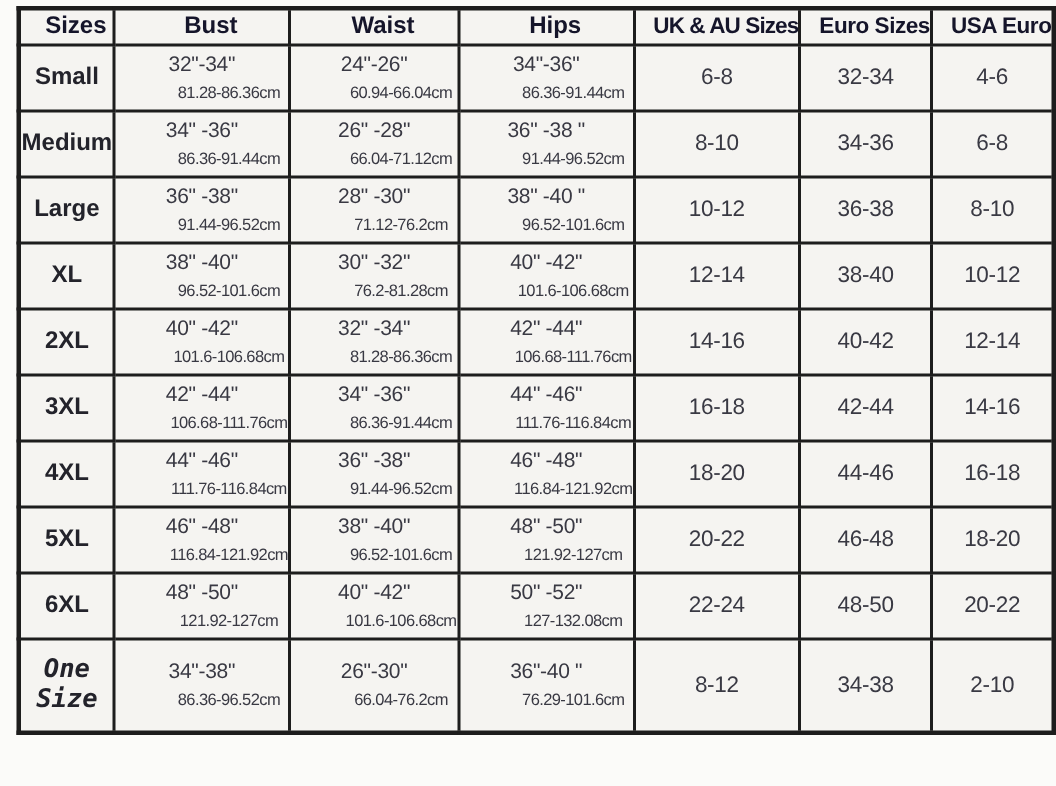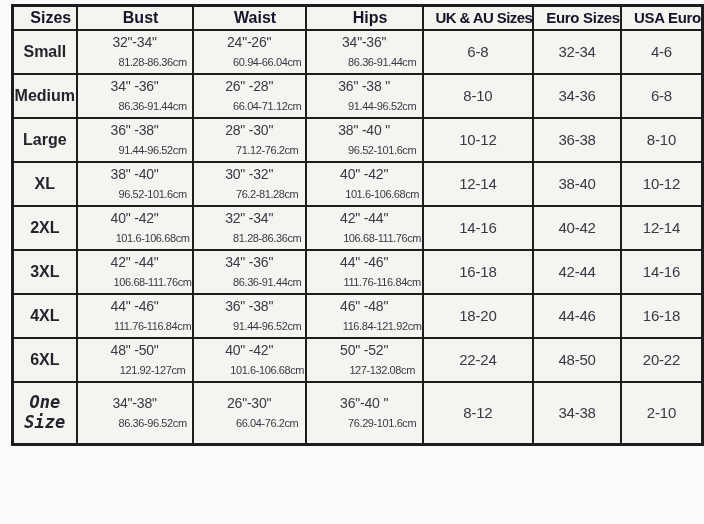--- a/index.html
+++ b/index.html
@@ -186,20 +186,38 @@
         </td>
         <td class="col-3">
           <span class="in-line">46" -48"</span>
           <span class="cm-line">116.84-121.92cm</span>
         </td>
         <td class="col-4">18-20</td>
         <td class="col-5">44-46</td>
         <td class="col-6">16-18</td>
       </tr>
       <tr class="row-std">
+        <th class="col-0">5XL</th>
+        <td class="col-1">
+          <span class="in-line">46" -48"</span>
+          <span class="cm-line">116.84-121.92cm</span>
+        </td>
+        <td class="col-2">
+          <span class="in-line">38" -40"</span>
+          <span class="cm-line">96.52-101.6cm</span>
+        </td>
+        <td class="col-3">
+          <span class="in-line">48" -50"</span>
+          <span class="cm-line">121.92-127cm</span>
+        </td>
+        <td class="col-4">20-22</td>
+        <td class="col-5">46-48</td>
+        <td class="col-6">18-20</td>
+      </tr>
+      <tr class="row-std">
         <th class="col-0">6XL</th>
         <td class="col-1">
           <span class="in-line">48" -50"</span>
           <span class="cm-line">121.92-127cm</span>
         </td>
         <td class="col-2">
           <span class="in-line">40" -42"</span>
           <span class="cm-line">101.6-106.68cm</span>
         </td>
         <td class="col-3">

